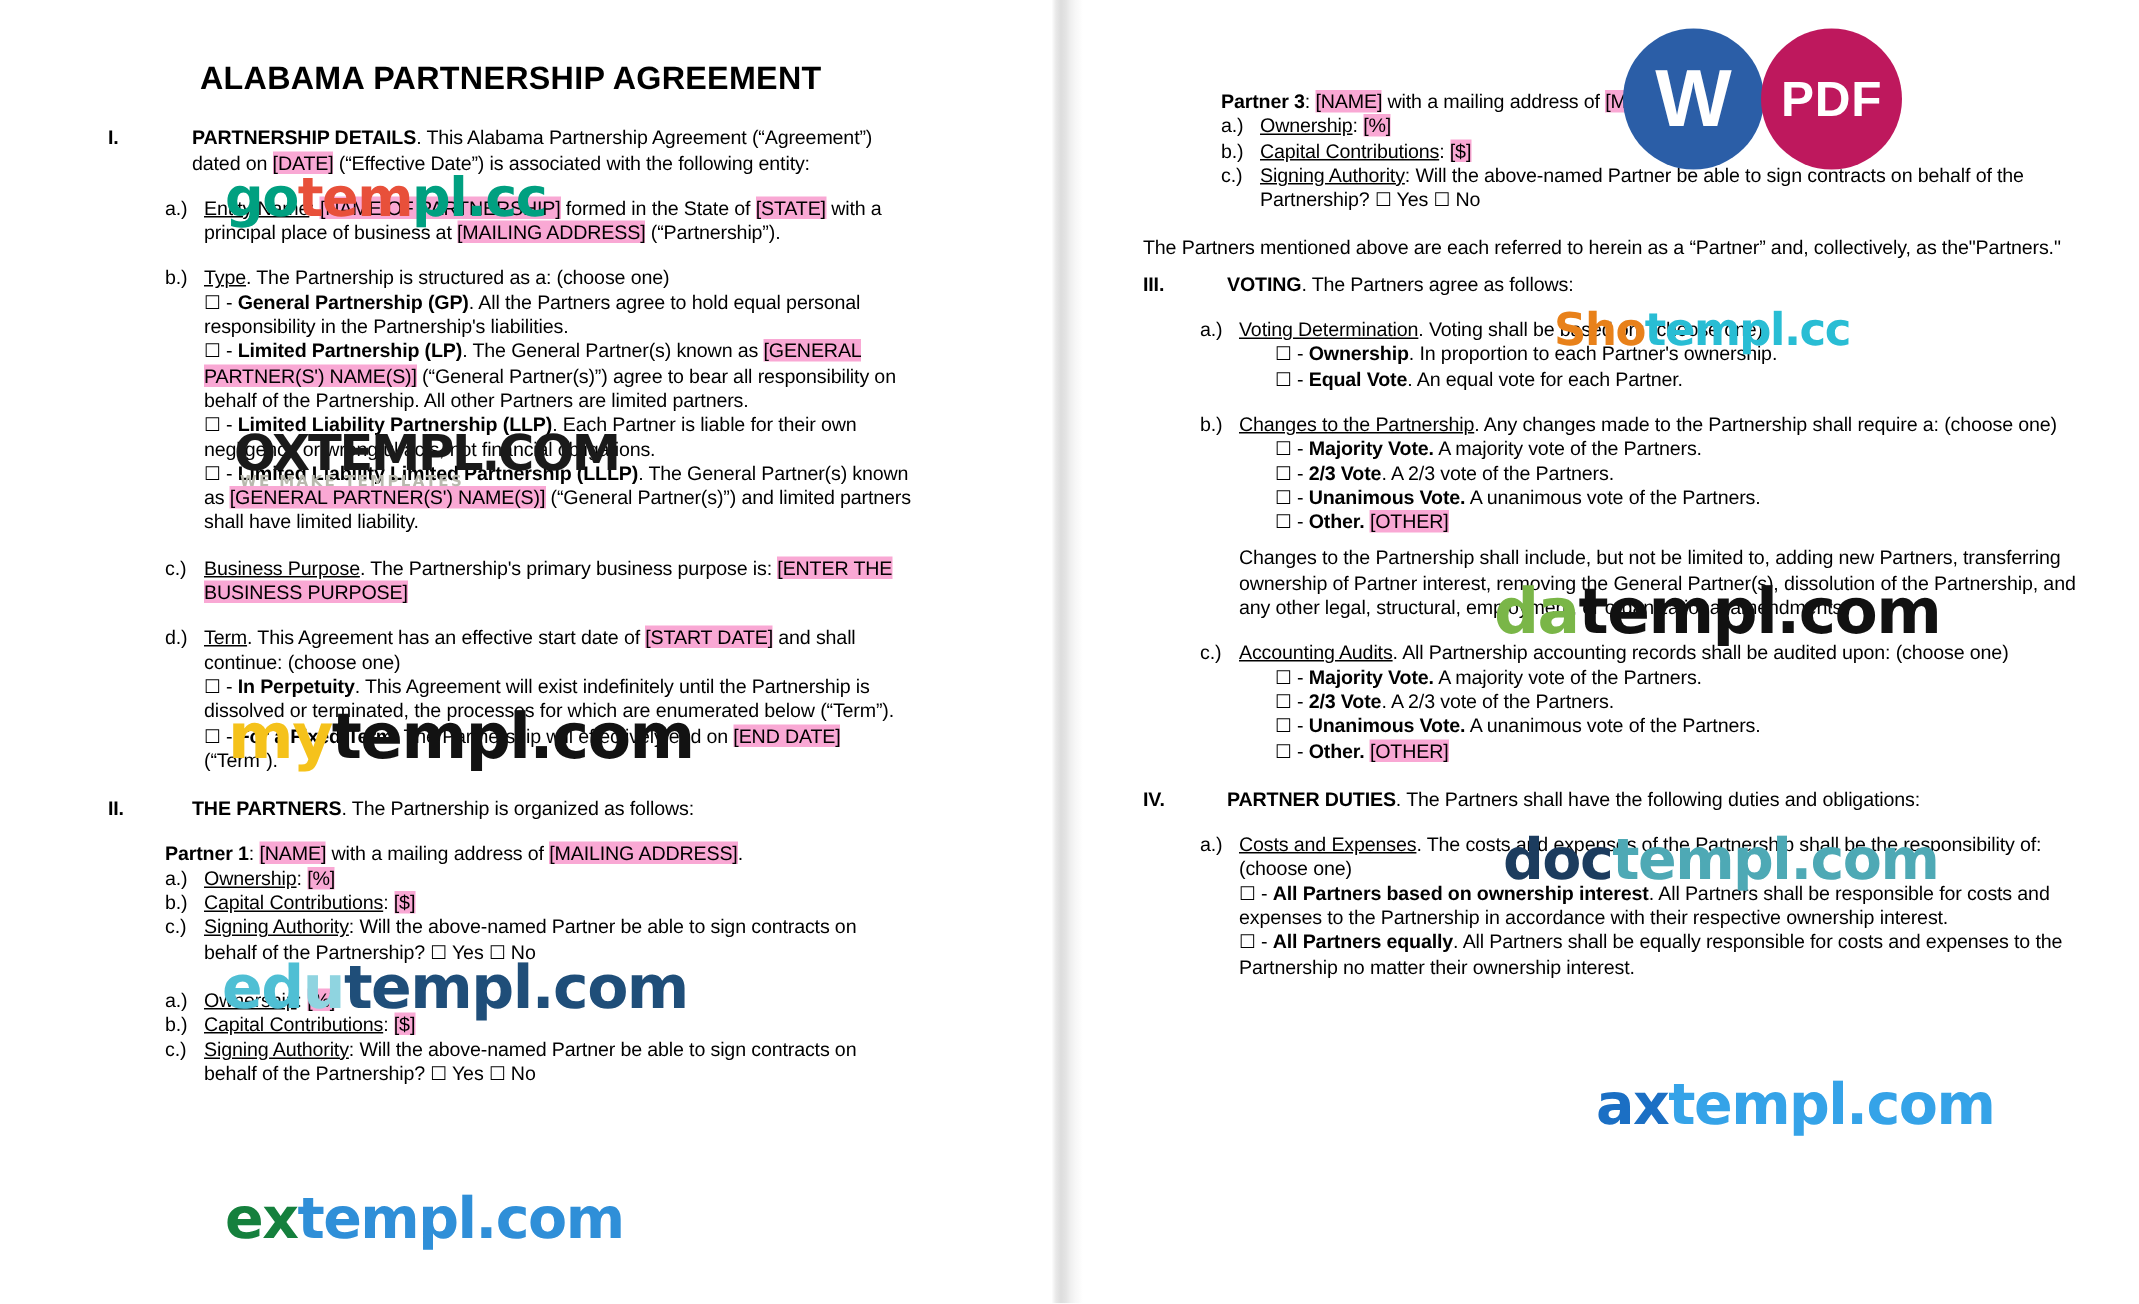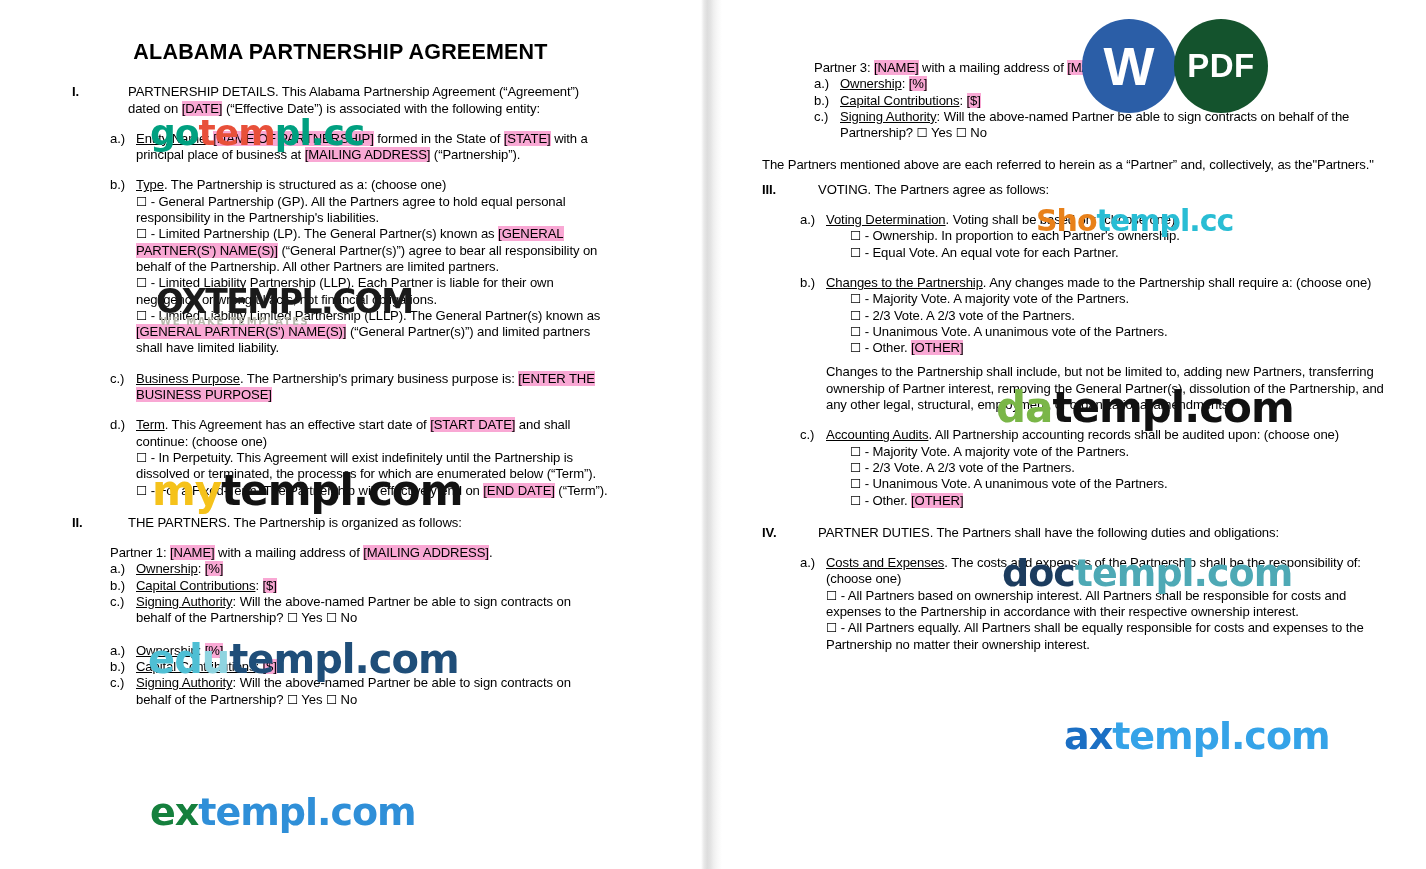--- a/index.html
+++ b/index.html
@@ -83,21 +83,21 @@
 
   
   .opt { margin: 0; padding-left: 0; text-indent: 0; }
   .opts { margin-top: 0; }
   .opt-indent { margin-left: 24px; }
   .cb {
     font-family: "DejaVu Sans", sans-serif;
     font-size: 12.5px;
   }
 
-  b, .b { font-weight: normal; }
+  b, .b { font-weight: bold; }
   .u { text-decoration: underline; }
   
   .fld { background: #f9a8d4; }
 
   .partner-block { margin: 0 0 0 0; }
   .partner-block + .partner-block { margin-top: 16px; }
   .plist { margin: 0; }
   .pline { position: relative; padding-left: 26px; }
   .pline .letter { position: absolute; left: 0; top: 0; }
 
@@ -181,21 +181,21 @@
   #badge-word {
     left: 0; top: 0;
     width: 94px; height: 94px;
     background: #2B5EA7;
     font-size: 54px;
     z-index: 1;
   }
   #badge-pdf {
     left: 92px; top: 0;
     width: 94px; height: 94px;
-    background: #14532d;
+    background: #be185d;
     font-size: 33px;
     letter-spacing: 0.5px;
     z-index: 2;
   }
 </style>
 </head>
 <body>
 
 <div id="viewport">
 

